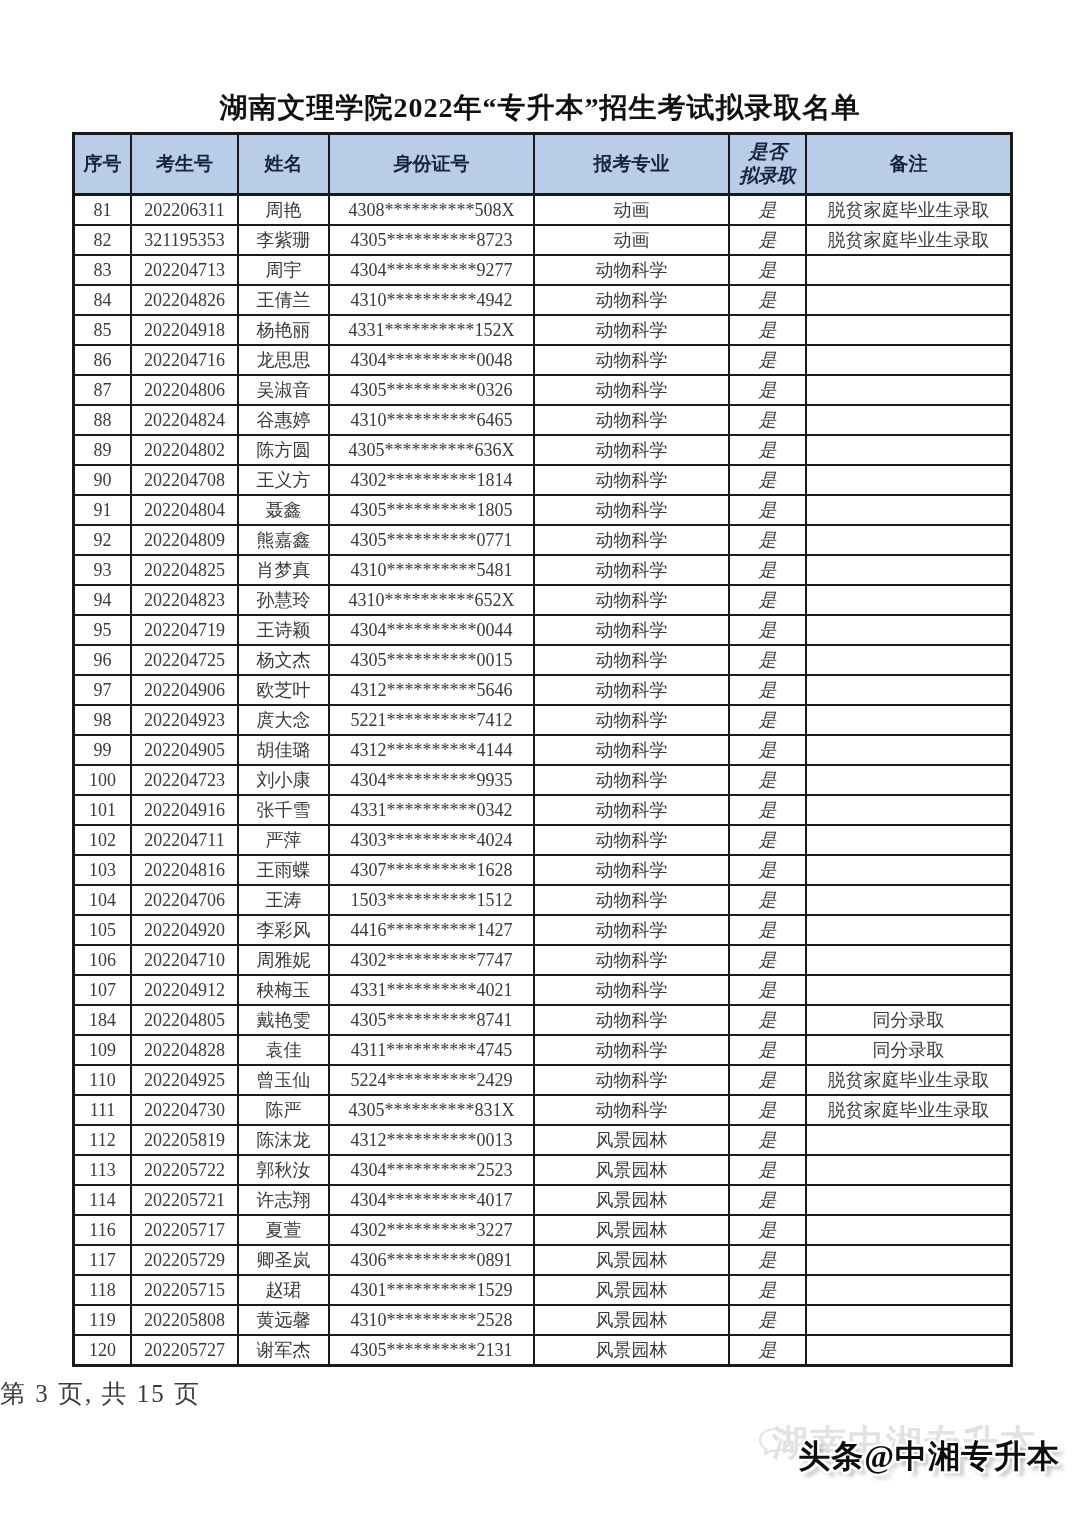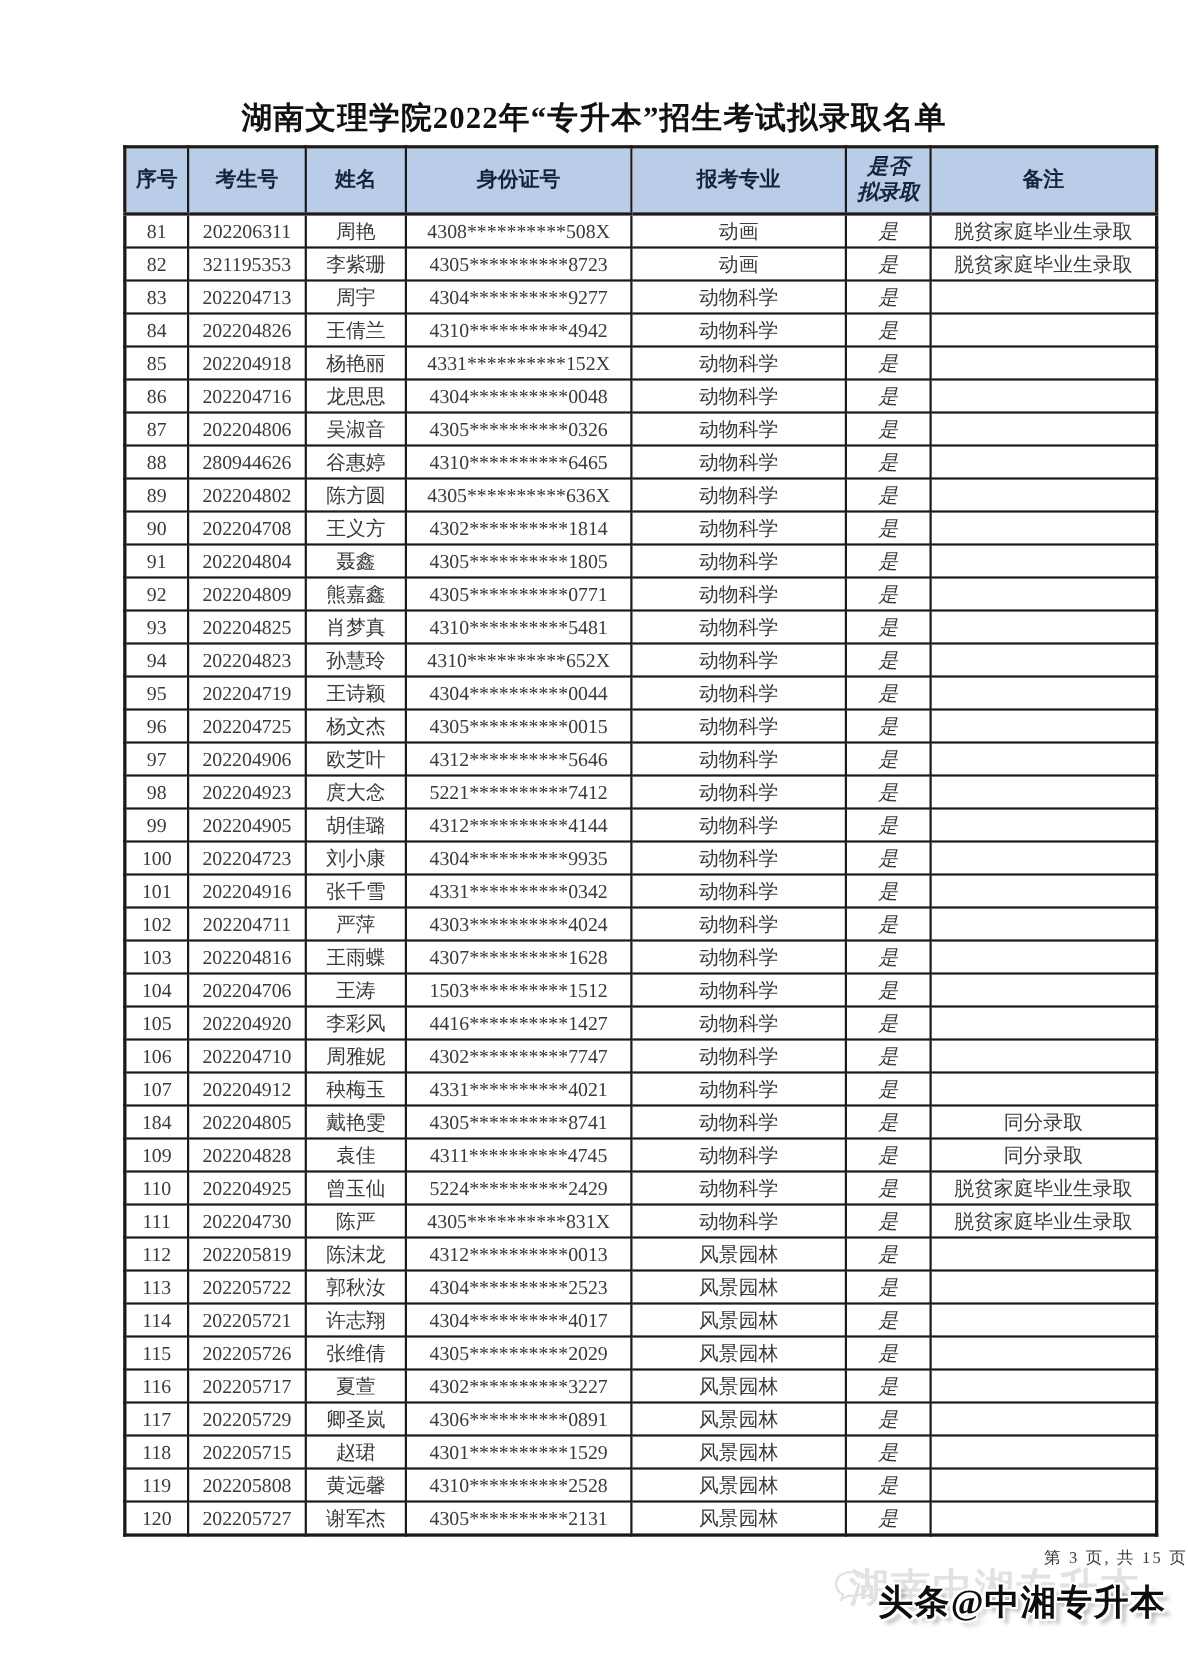--- a/index.html
+++ b/index.html
@@ -15,21 +15,21 @@
     margin:90px auto 6px auto;
     text-align:center;
     font-size:28px;
     font-weight:bold;
     color:#111111;
     letter-spacing:1px;
     line-height:36px;
   }
   table.roster{
     border-collapse:collapse;
-    margin-left:112px;
+    margin-left:72px;
     width:923px;
     table-layout:fixed;
     border:3px solid #1a1a1a;
   }
   table.roster th, table.roster td{
     border:2px solid #1a1a1a;
     text-align:center;
     vertical-align:middle;
     padding:0 2px;
     overflow:hidden;
@@ -52,22 +52,22 @@
   }
   .col-0{width:51px;}
   .col-1{width:101px;}
   .col-2{width:85px;}
   .col-3{width:199px;}
   .col-4{width:189px;}
   .col-5{width:71px;font-style:italic;}
   .col-6{width:199px;}
   .page-footer{
     margin-top:10px;
-    text-align:right;
-    font-size:15px;
+    text-align:left;
+    font-size:25px;
     color:#3a3a3a;
     letter-spacing:2px;
   }
   .watermark{
     position:absolute;
     right:14px;
     bottom:28px;
     width:300px;
     height:80px;
   }
@@ -182,21 +182,21 @@
         <td class="col-0">87</td>
         <td class="col-1">202204806</td>
         <td class="col-2">吴淑音</td>
         <td class="col-3">4305**********0326</td>
         <td class="col-4">动物科学</td>
         <td class="col-5">是</td>
         <td class="col-6"></td>
       </tr>
       <tr>
         <td class="col-0">88</td>
-        <td class="col-1">280944626</td>
+        <td class="col-1">202204824</td>
         <td class="col-2">谷惠婷</td>
         <td class="col-3">4310**********6465</td>
         <td class="col-4">动物科学</td>
         <td class="col-5">是</td>
         <td class="col-6"></td>
       </tr>
       <tr>
         <td class="col-0">89</td>
         <td class="col-1">202204802</td>
         <td class="col-2">陈方圆</td>
@@ -419,29 +419,20 @@
         <td class="col-3">4304**********2523</td>
         <td class="col-4">风景园林</td>
         <td class="col-5">是</td>
         <td class="col-6"></td>
       </tr>
       <tr>
         <td class="col-0">114</td>
         <td class="col-1">202205721</td>
         <td class="col-2">许志翔</td>
         <td class="col-3">4304**********4017</td>
-        <td class="col-4">风景园林</td>
-        <td class="col-5">是</td>
-        <td class="col-6"></td>
-      </tr>
-      <tr>
-        <td class="col-0">115</td>
-        <td class="col-1">202205726</td>
-        <td class="col-2">张维倩</td>
-        <td class="col-3">4305**********2029</td>
         <td class="col-4">风景园林</td>
         <td class="col-5">是</td>
         <td class="col-6"></td>
       </tr>
       <tr>
         <td class="col-0">116</td>
         <td class="col-1">202205717</td>
         <td class="col-2">夏萱</td>
         <td class="col-3">4302**********3227</td>
         <td class="col-4">风景园林</td>

